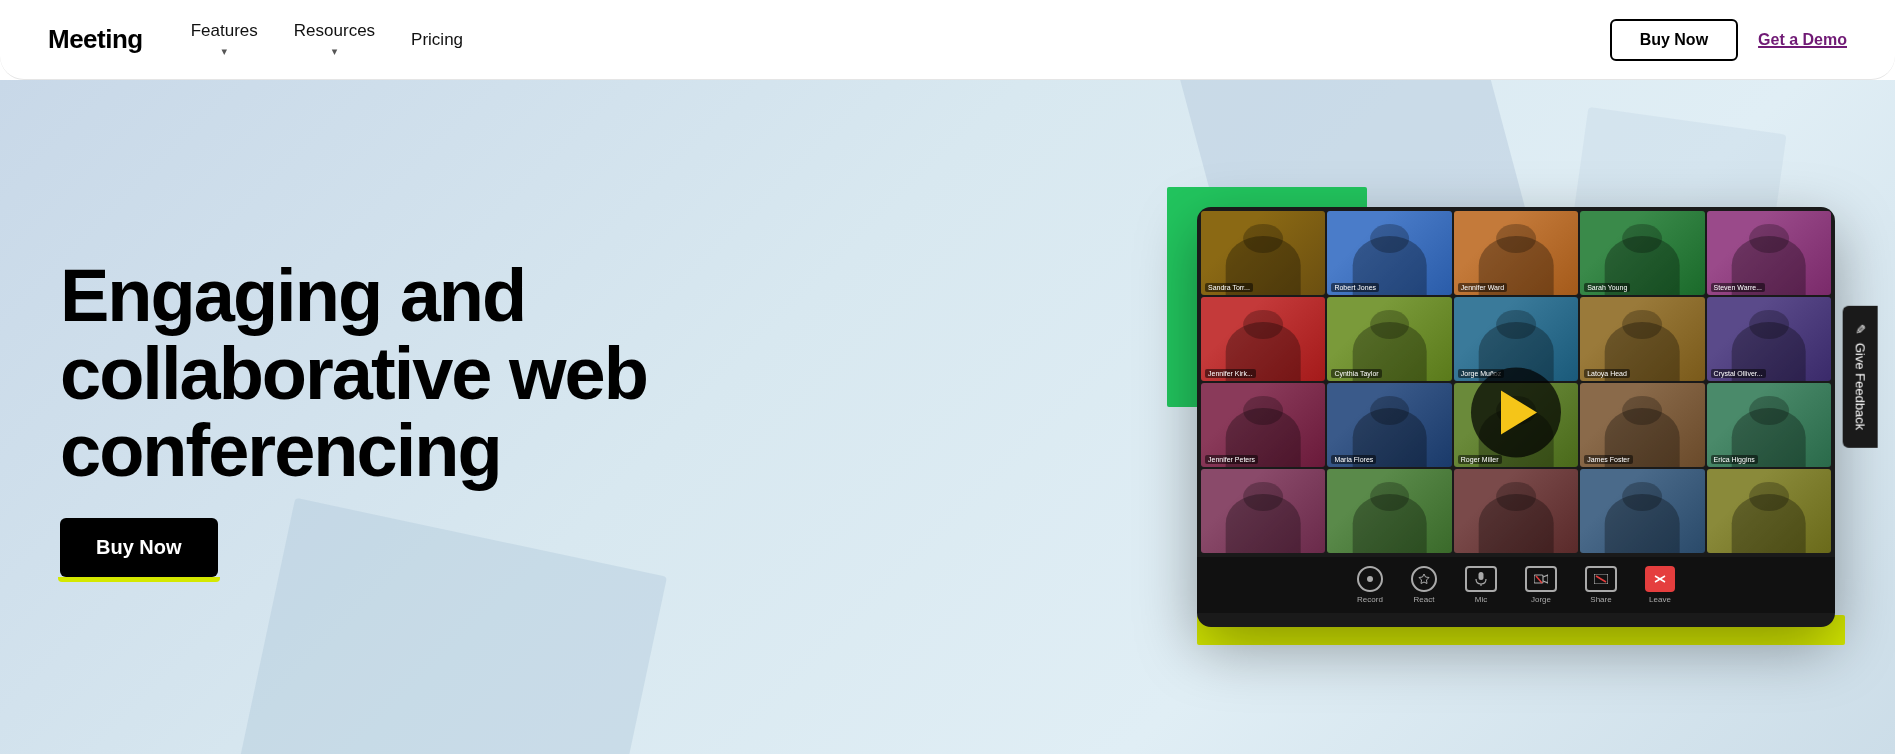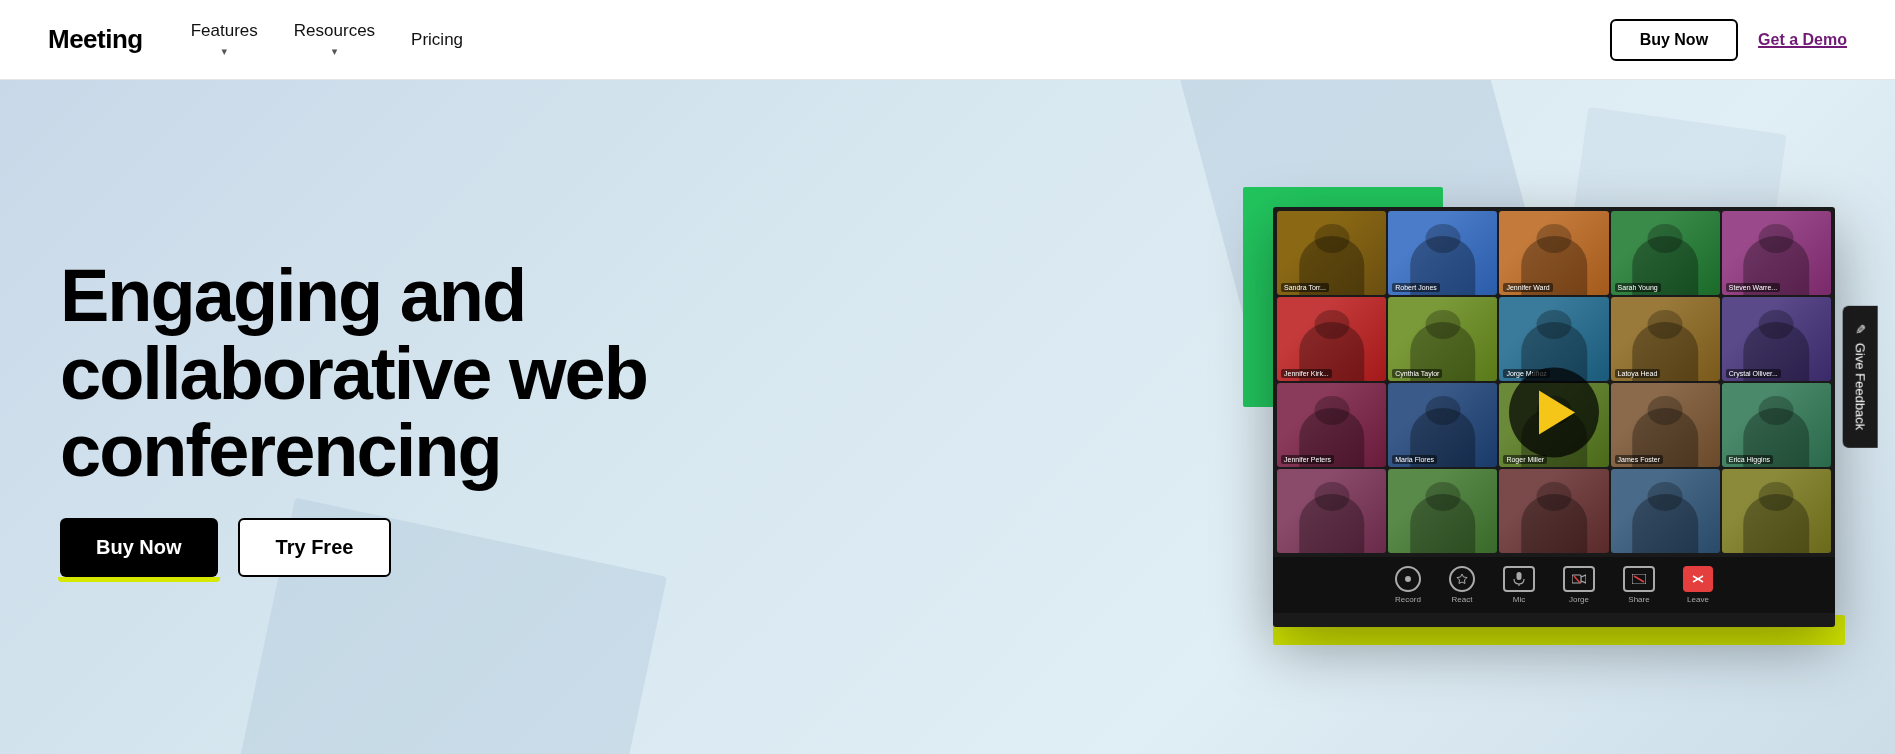--- a/index.html
+++ b/index.html
@@ -8,20 +8,21 @@
     
     nav {
       display: flex;
       align-items: center;
       padding: 0 48px;
       height: 80px;
       background: #fff;
       border-bottom: 1px solid #e5e5e5;
       position: relative;
       z-index: 10;
+      border-radius: 24px;
     }
     .nav-logo {
       font-size: 26px;
       font-weight: 800;
       color: #000;
       margin-right: 48px;
       letter-spacing: -0.5px;
     }
     .nav-links {
       display: flex;
@@ -198,24 +199,24 @@
       height: 30px;
       background: #d4e800;
       z-index: 1;
       border-radius: 2px;
     }
 
     
     .device-frame {
       position: relative;
       z-index: 3;
-      width: 562px;
+      width: 638px;
       height: 420px;
       background: #1a1a1a;
-      border-radius: 3px;
+      border-radius: 14px;
       overflow: hidden;
       box-shadow: 0 20px 60px rgba(0,0,0,0.35);
     }
 
     
     .video-grid {
       display: grid;
       grid-template-columns: repeat(5, 1fr);
       grid-template-rows: repeat(4, 1fr);
       gap: 2px;
@@ -411,21 +412,20 @@
 <section class="hero">
 
   <div class="bg-shape-1"></div>
   <div class="bg-shape-2"></div>
   <div class="bg-shape-3"></div>
 
   <div class="hero-content">
     <h1 class="hero-headline">Engaging and collaborative web conferencing</h1>
     <div class="hero-buttons">
       <button class="btn-buy-hero">Buy Now</button>
-      <button class="btn-try-hero">Try Free</button>
     </div>
   </div>
 
   <div class="hero-visual">
     <div class="accent-green"></div>
     <div class="accent-yellow"></div>
     <div class="device-frame">
 
       <div class="video-grid" id="video-grid">
       <div class="video-cell face-1">

